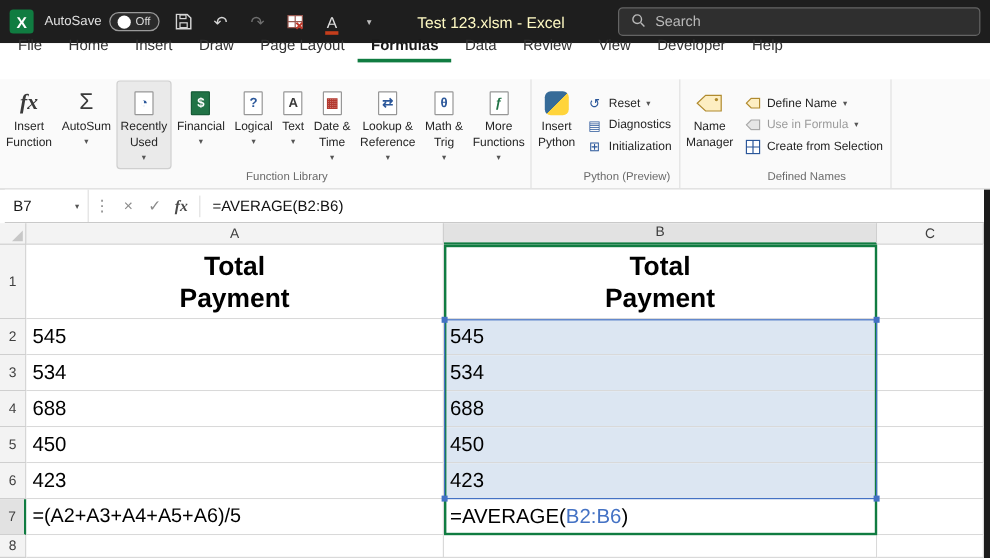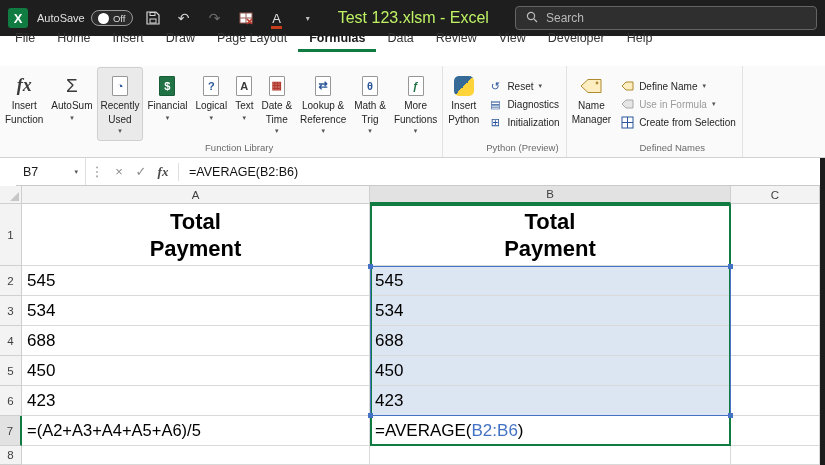--- a/index.html
+++ b/index.html
@@ -30,21 +30,21 @@
   .knob { width: 11px; height: 11px; border-radius: 50%; background: #fff; }
   .toggle-state { font-size: 9.5px; color: #ddd; }
   .tb-icon {
     width: 22px; height: 22px; display: flex; align-items: center; justify-content: center;
     color: #d6d6d6; font-size: 14px; flex: 0 0 auto;
   }
   .tb-icon.disabled { color: #6f6f6f; }
   .fontcolor-a { position: relative; font-size: 13px; color: #e0e0e0; line-height: 13px; }
   .fontcolor-a::after { content: ""; position: absolute; left: -1px; right: -1px; bottom: -4px; height: 3px; background: #c43e1c; }
   .tb-caret { font-size: 8px; color: #bdbdbd; }
-  .win-title { margin-left: 10px; color: #bef264; font-size: 16px; white-space: nowrap; }
+  .win-title { margin-left: 20px; color: #fef9c3; font-size: 13px; white-space: nowrap; }
   .searchbox {
     margin-left: auto; width: 302px; height: 24px; background: #2f2f2f;
     border: 1px solid #646464; border-radius: 4px;
     display: flex; align-items: center; gap: 8px; padding: 0 10px;
     color: #b9b9b9; font-size: 12px;
   }
 
   
   .tabrow {
     position: absolute; top: 36px; left: 0; right: 0; height: 30px;
@@ -85,21 +85,21 @@
   .c-blue { color: #2b579a; } .c-green { color: #217346; } .c-red { color: #b3392f; } .c-dark { color: #3a3a3a; }
   .py-logo { width: 20px; height: 20px; border-radius: 5px; background: linear-gradient(135deg, #366b98 0 50%, #ffd43b 50% 100%); }
 
   .stack { display: flex; flex-direction: column; justify-content: center; gap: 4px; padding: 0 5px; }
   .sitem { display: flex; align-items: center; gap: 5px; font-size: 10px; color: #252525; white-space: nowrap; }
   .sitem.disabled { color: #9c9c9c; }
   .sicon { width: 14px; height: 14px; display: flex; align-items: center; justify-content: center; font-size: 11px; }
 
   
   .formulabar {
-    position: absolute; top: 158px; left: 16px; right: 0; height: 28px;
+    position: absolute; top: 158px; left: 4px; right: 0; height: 28px;
     background: #fff; border-bottom: 1px solid #c9c9c9;
     display: flex; align-items: center; font-size: 12.5px;
   }
   .namebox {
     width: 70px; height: 100%; border-right: 1px solid #e0e0e0;
     display: flex; align-items: center; justify-content: space-between;
     padding: 0 7px; color: #1a1a1a;
   }
   .fb-ico { width: 22px; text-align: center; color: #8b8b8b; font-size: 13px; }
   .fb-fx { font-family: "Liberation Serif", serif; font-style: italic; font-weight: bold; color: #4a4a4a; }

